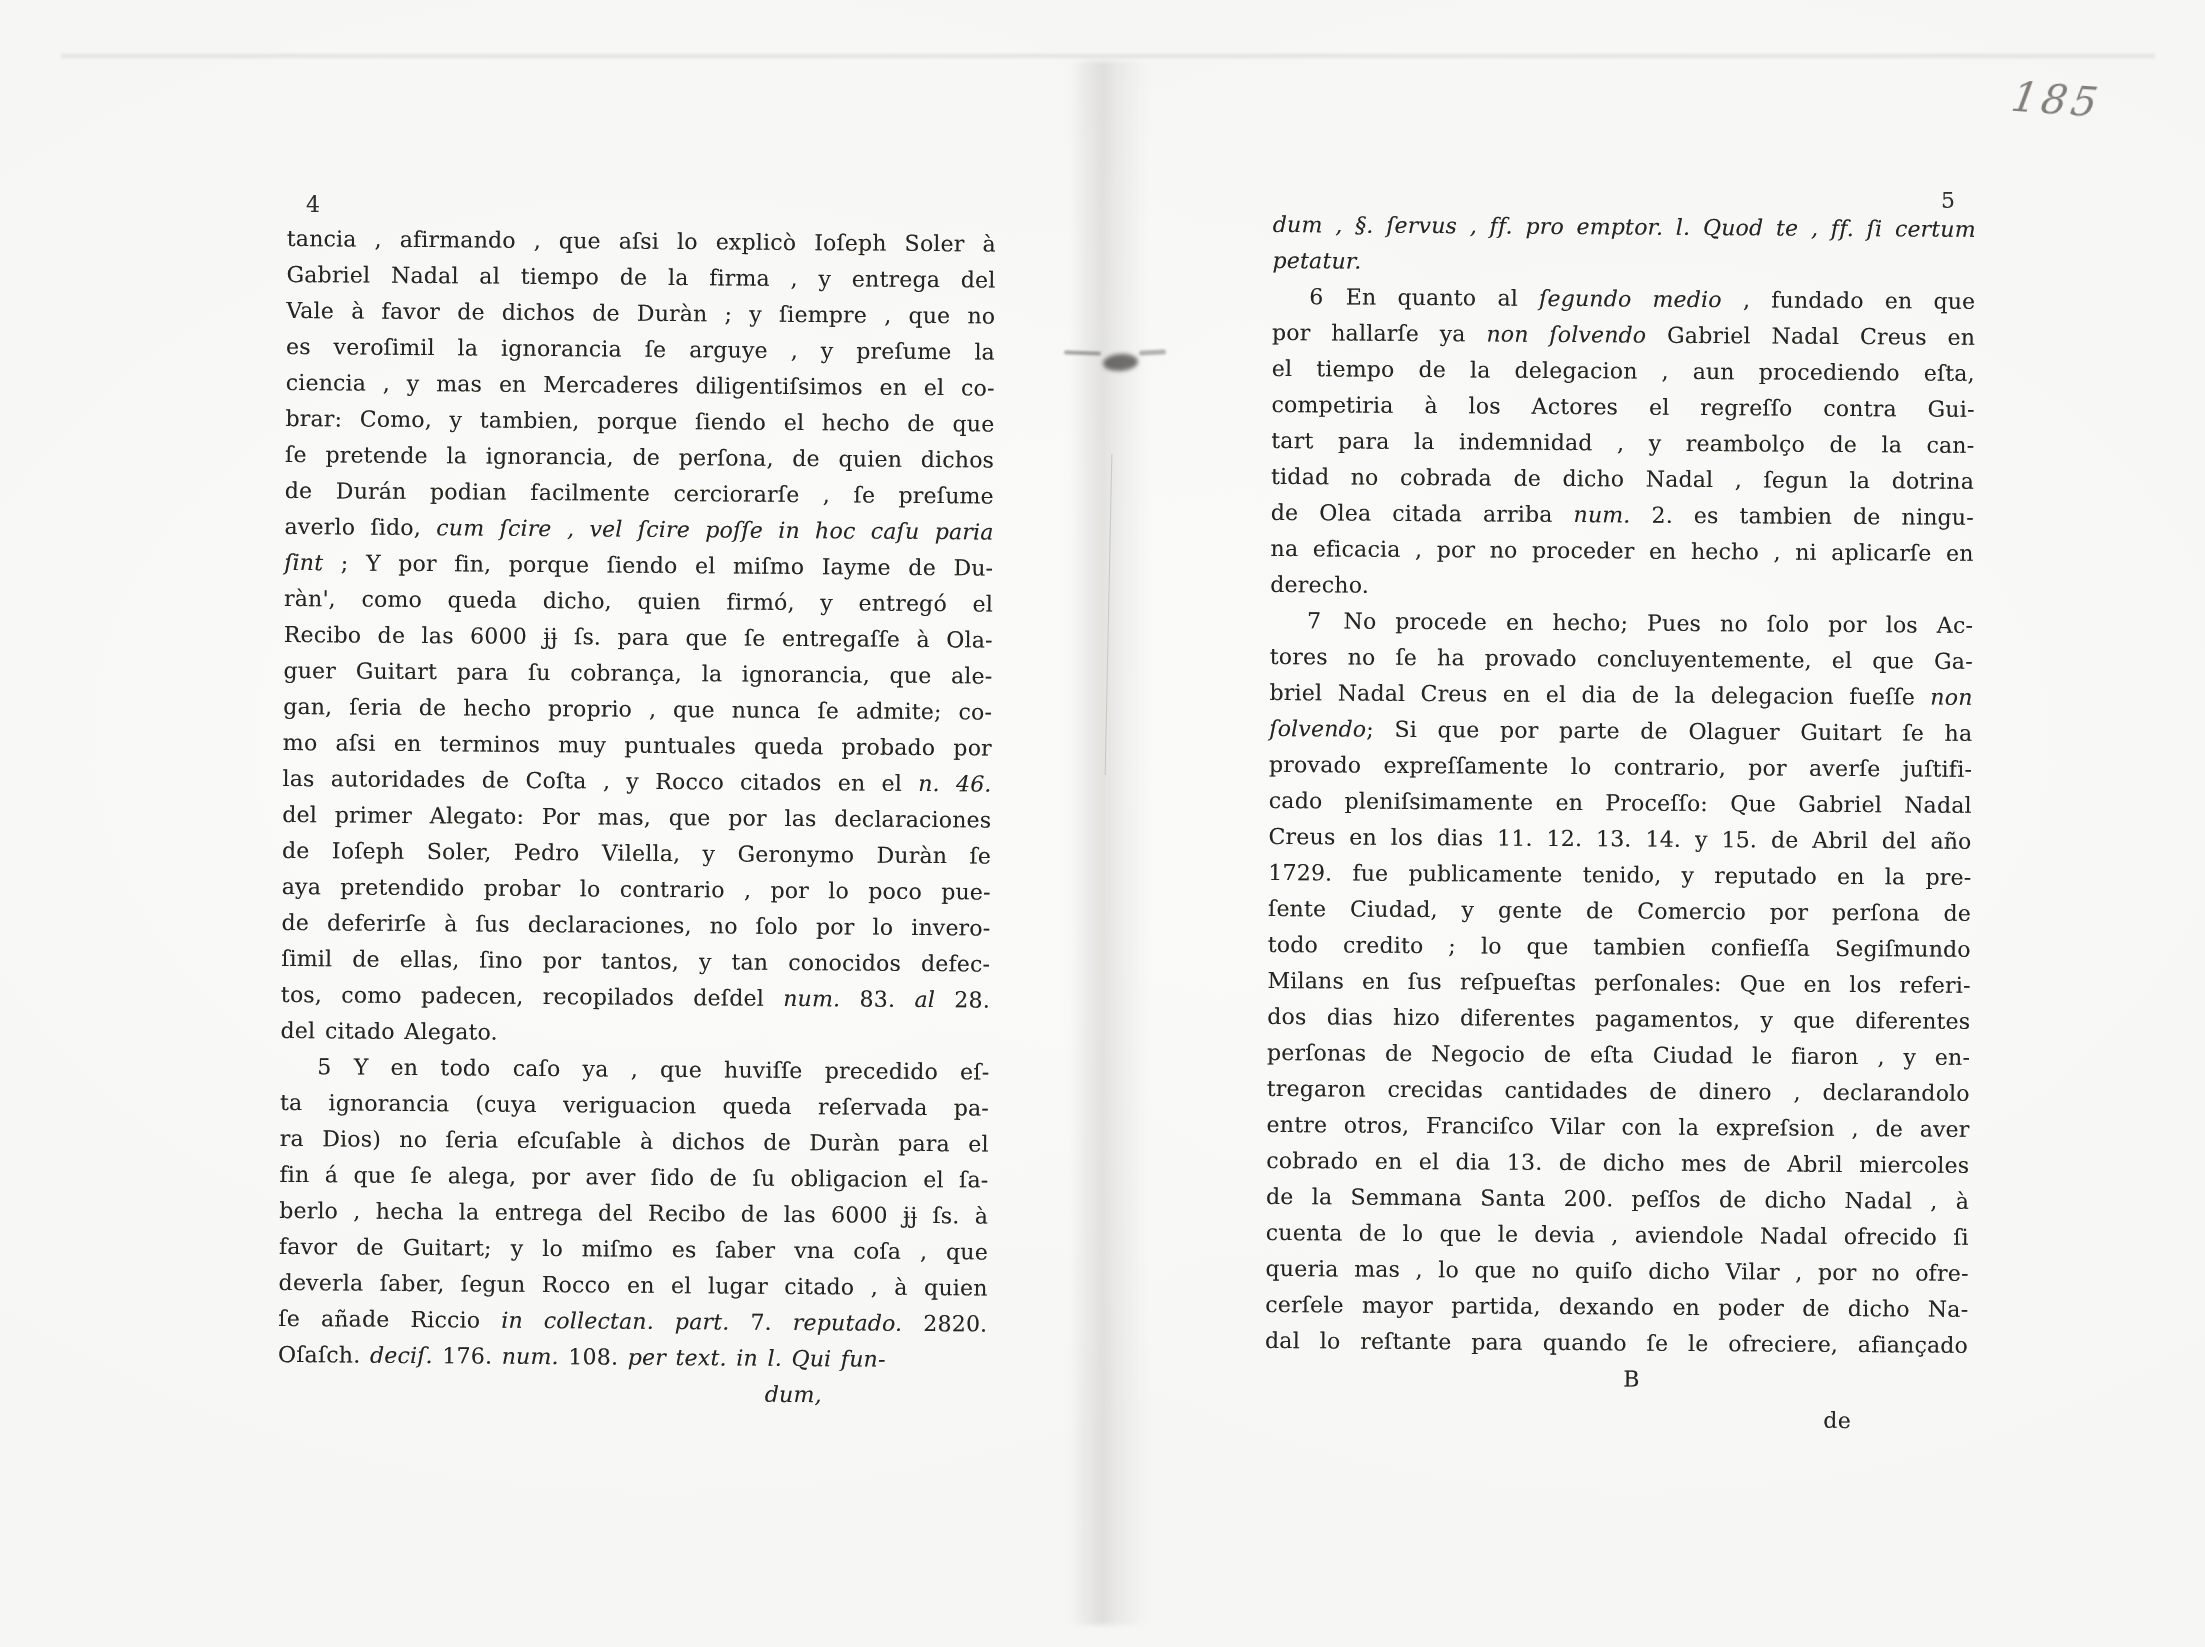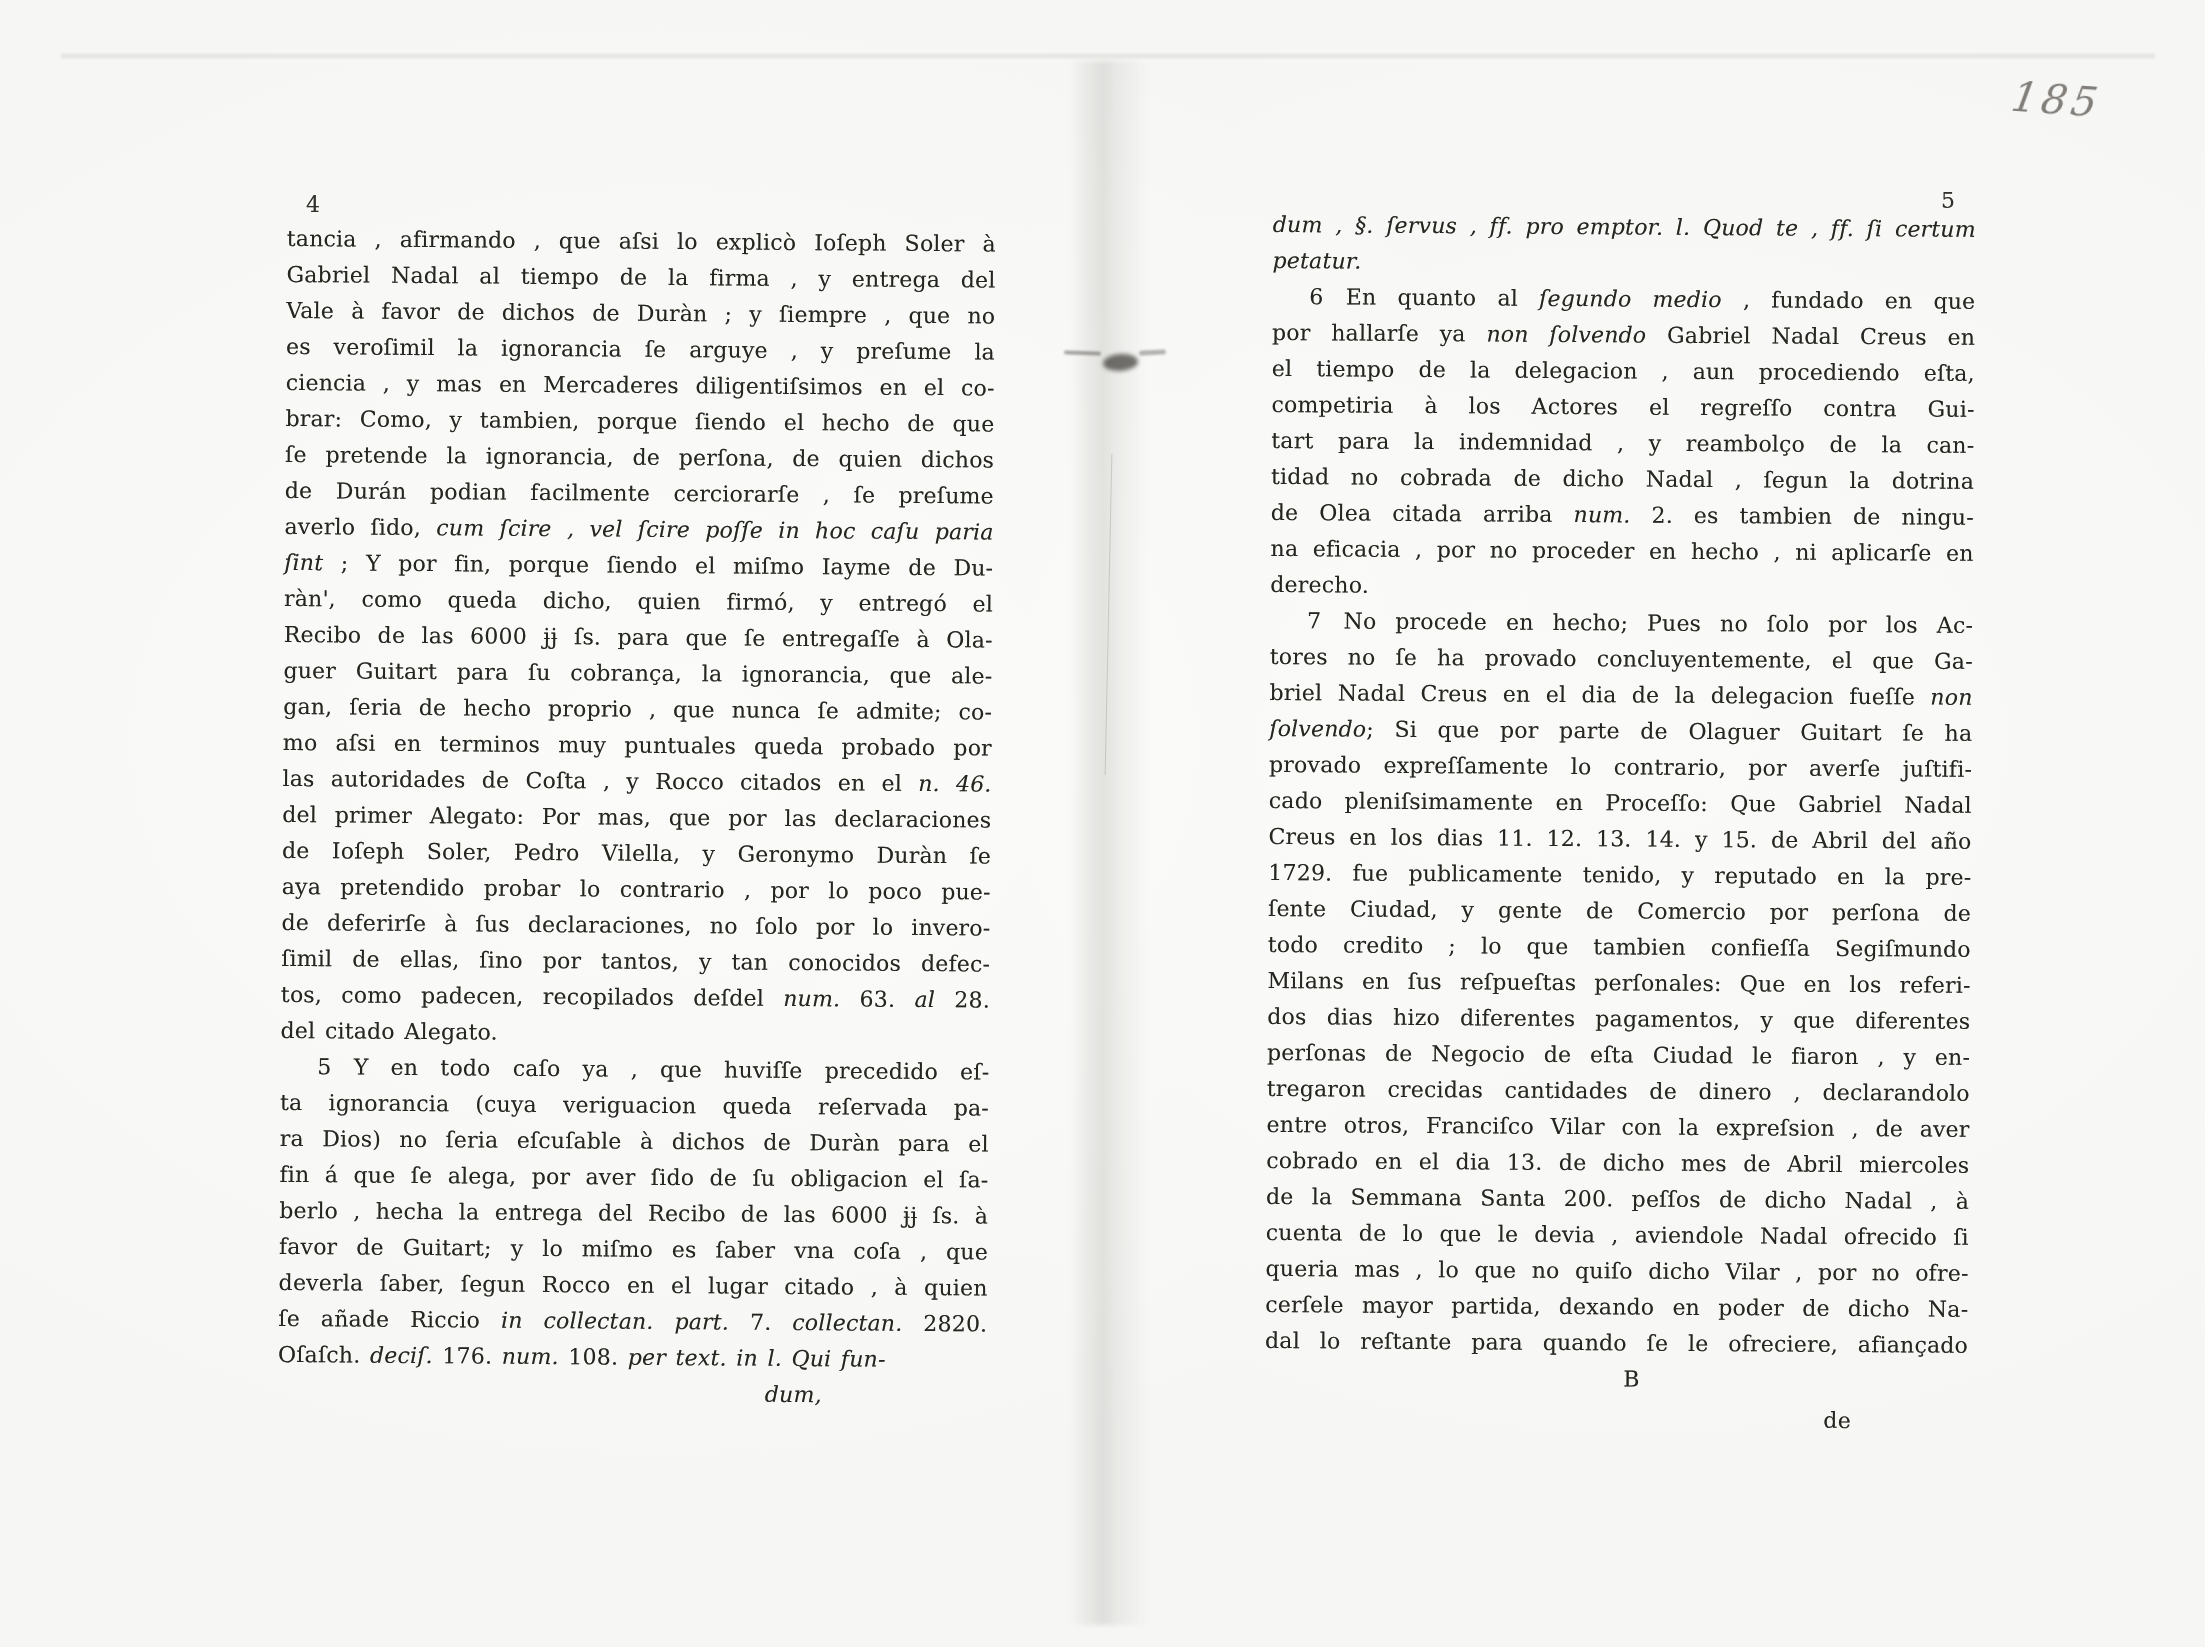--- a/index.html
+++ b/index.html
@@ -87,30 +87,30 @@
       <div class="line j"><span>Recibo de las 6000 ɉɉ ſs. para que ſe entregaſſe à Ola-</span></div>
       <div class="line j"><span>guer Guitart para ſu cobrança, la ignorancia, que ale-</span></div>
       <div class="line j"><span>gan, ſeria de hecho proprio , que nunca ſe admite; co-</span></div>
       <div class="line j"><span>mo aſsi en terminos muy puntuales queda probado por</span></div>
       <div class="line j"><span>las autoridades de Coſta , y Rocco citados en el </span><span class="it">n. 46.</span></div>
       <div class="line j"><span>del primer Alegato: Por mas, que por las declaraciones</span></div>
       <div class="line j"><span>de Ioſeph Soler, Pedro Vilella, y Geronymo Duràn ſe</span></div>
       <div class="line j"><span>aya pretendido probar lo contrario , por lo poco pue-</span></div>
       <div class="line j"><span>de deferirſe à ſus declaraciones, no ſolo por lo invero-</span></div>
       <div class="line j"><span>ſimil de ellas, ſino por tantos, y tan conocidos defec-</span></div>
-      <div class="line j"><span>tos, como padecen, recopilados deſdel </span><span class="it">num.</span><span> 63. </span><span class="it">al</span><span> 28.</span></div>
+      <div class="line j"><span>tos, como padecen, recopilados deſdel </span><span class="it">num.</span><span> 83. </span><span class="it">al</span><span> 28.</span></div>
       <div class="line l"><span>del citado Alegato.</span></div>
       <div class="line j ind"><span>5 Y en todo caſo ya , que huviſſe precedido eſ-</span></div>
       <div class="line j"><span>ta ignorancia (cuya veriguacion queda reſervada pa-</span></div>
       <div class="line j"><span>ra Dios) no ſeria eſcuſable à dichos de Duràn para el</span></div>
       <div class="line j"><span>fin á que ſe alega, por aver ſido de ſu obligacion el ſa-</span></div>
       <div class="line j"><span>berlo , hecha la entrega del Recibo de las 6000 ɉɉ ſs. à</span></div>
       <div class="line j"><span>favor de Guitart; y lo miſmo es ſaber vna coſa , que</span></div>
       <div class="line j"><span>deverla ſaber, ſegun Rocco en el lugar citado , à quien</span></div>
-      <div class="line j"><span>ſe añade Riccio </span><span class="it">in collectan. part.</span><span> 7. </span><span class="it">collectan.</span><span> 2820.</span></div>
+      <div class="line j"><span>ſe añade Riccio </span><span class="it">in collectan. part.</span><span> 7. </span><span class="it">reputado.</span><span> 2820.</span></div>
       <div class="line l"><span>Oſaſch. </span><span class="it">deciſ.</span><span> 176. </span><span class="it">num.</span><span> 108. </span><span class="it">per text. in l. Qui fun-</span></div>
       <div class="line catch"><span class="it">dum,</span></div>
     </div>
 
   <div class="block" id="block-right">
       <div class="line j"><span class="it">dum , §. ſervus , ff. pro emptor. l. Quod te , ff. ſi certum</span></div>
       <div class="line l"><span class="it">petatur.</span></div>
       <div class="line j ind"><span>6 En quanto al </span><span class="it">ſegundo medio</span><span> , fundado en que</span></div>
       <div class="line j"><span>por hallarſe ya </span><span class="it">non ſolvendo</span><span> Gabriel Nadal Creus en</span></div>
       <div class="line j"><span>el tiempo de la delegacion , aun procediendo eſta,</span></div>

